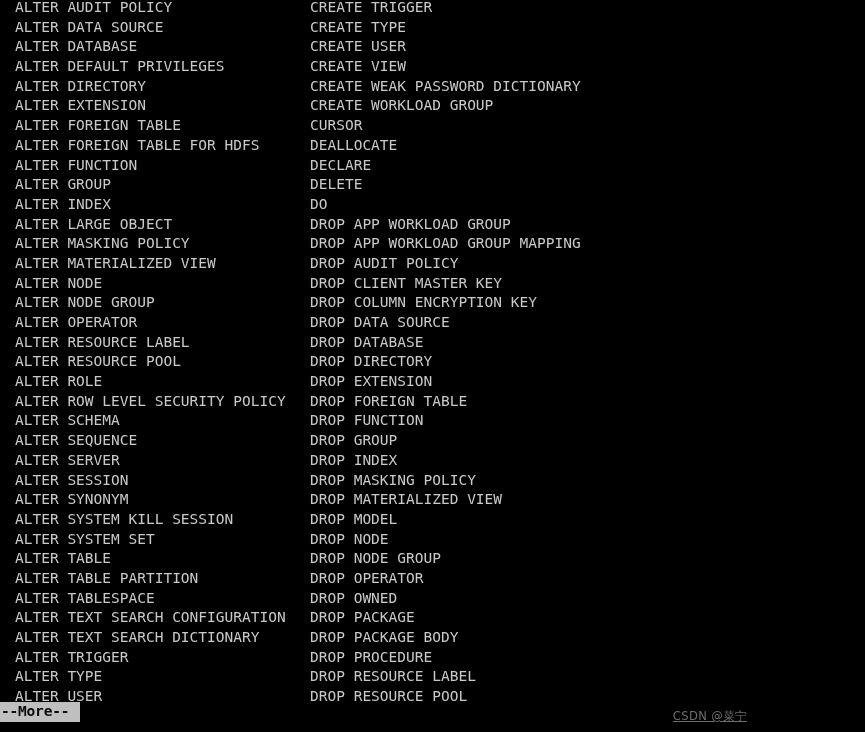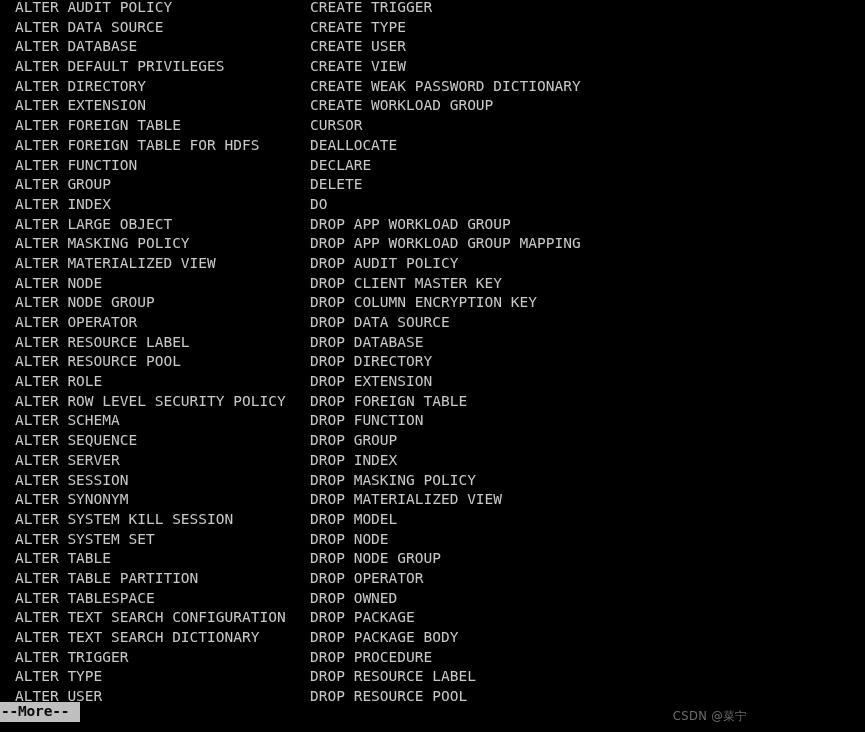--- a/index.html
+++ b/index.html
@@ -67,20 +67,21 @@
   }
   .watermark {
     position: absolute;
     right: 12px;
     top: 707px;
     font-family: "DejaVu Sans", "Liberation Sans", sans-serif;
     font-size: 11.5px;
     color: #6e6e6e;
     letter-spacing: 0.4px;
     white-space: pre;
+    text-decoration: underline;
   }
 </style>
 </head>
 <body>
 
 <div id="terminal">
 
   <div class="screen">
 
     <div class="col col-left"><span class="cmd-line">ALTER AUDIT POLICY</span><span class="cmd-line">ALTER DATA SOURCE</span><span class="cmd-line">ALTER DATABASE</span><span class="cmd-line">ALTER DEFAULT PRIVILEGES</span><span class="cmd-line">ALTER DIRECTORY</span><span class="cmd-line">ALTER EXTENSION</span><span class="cmd-line">ALTER FOREIGN TABLE</span><span class="cmd-line">ALTER FOREIGN TABLE FOR HDFS</span><span class="cmd-line">ALTER FUNCTION</span><span class="cmd-line">ALTER GROUP</span><span class="cmd-line">ALTER INDEX</span><span class="cmd-line">ALTER LARGE OBJECT</span><span class="cmd-line">ALTER MASKING POLICY</span><span class="cmd-line">ALTER MATERIALIZED VIEW</span><span class="cmd-line">ALTER NODE</span><span class="cmd-line">ALTER NODE GROUP</span><span class="cmd-line">ALTER OPERATOR</span><span class="cmd-line">ALTER RESOURCE LABEL</span><span class="cmd-line">ALTER RESOURCE POOL</span><span class="cmd-line">ALTER ROLE</span><span class="cmd-line">ALTER ROW LEVEL SECURITY POLICY</span><span class="cmd-line">ALTER SCHEMA</span><span class="cmd-line">ALTER SEQUENCE</span><span class="cmd-line">ALTER SERVER</span><span class="cmd-line">ALTER SESSION</span><span class="cmd-line">ALTER SYNONYM</span><span class="cmd-line">ALTER SYSTEM KILL SESSION</span><span class="cmd-line">ALTER SYSTEM SET</span><span class="cmd-line">ALTER TABLE</span><span class="cmd-line">ALTER TABLE PARTITION</span><span class="cmd-line">ALTER TABLESPACE</span><span class="cmd-line">ALTER TEXT SEARCH CONFIGURATION</span><span class="cmd-line">ALTER TEXT SEARCH DICTIONARY</span><span class="cmd-line">ALTER TRIGGER</span><span class="cmd-line">ALTER TYPE</span><span class="cmd-line">ALTER USER</span></div>

